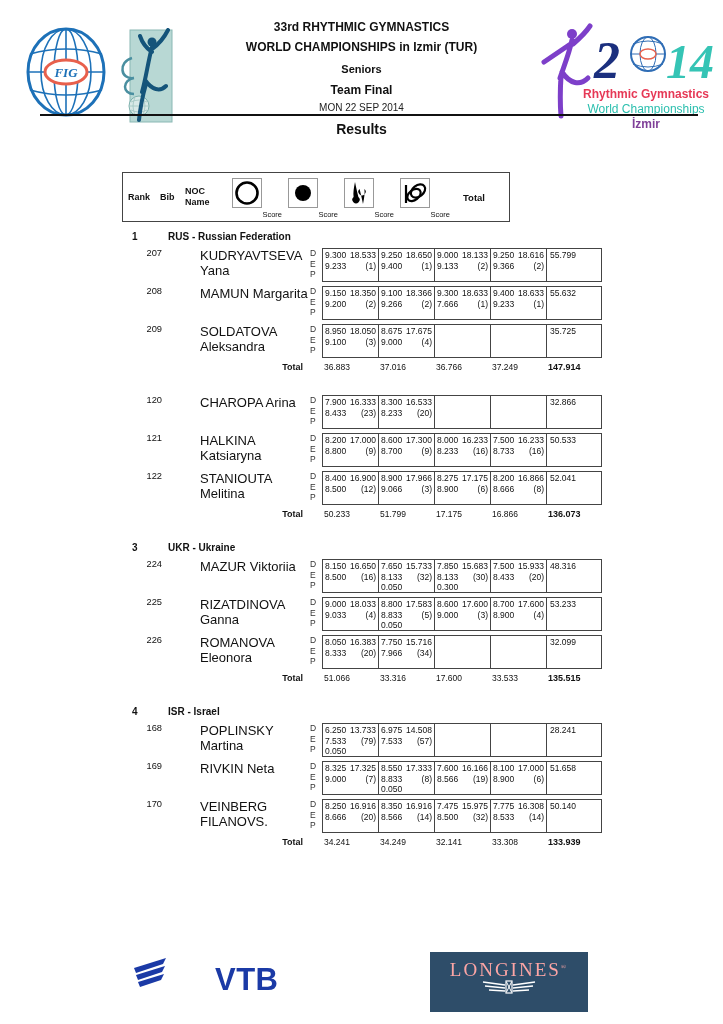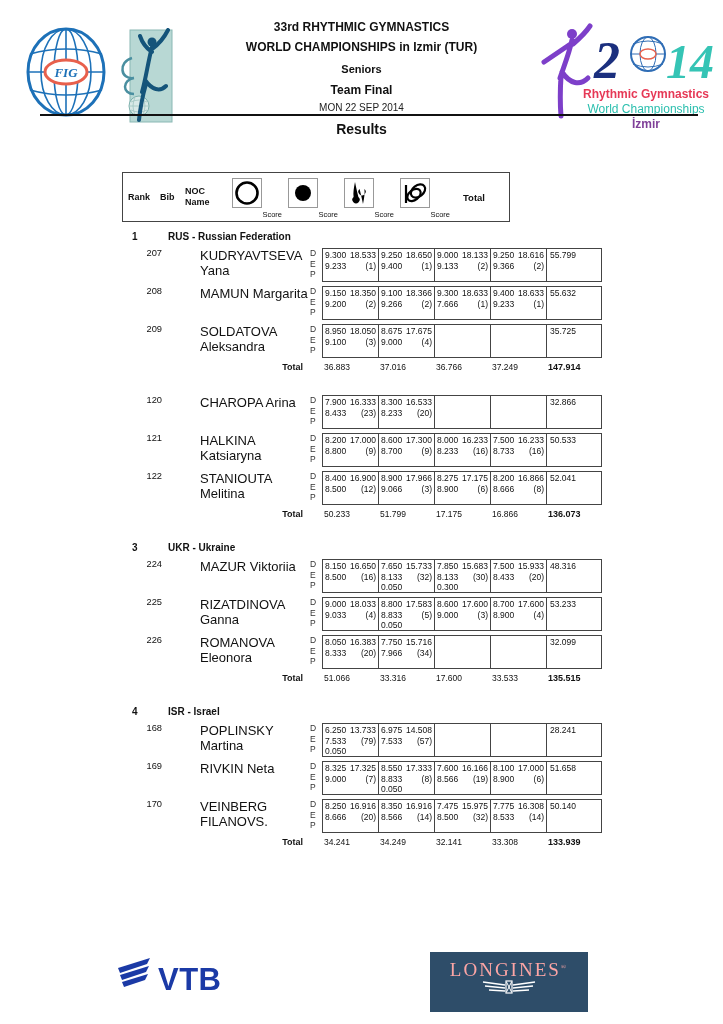--- a/index.html
+++ b/index.html
@@ -55,21 +55,21 @@
   .tt-sum{width:54px;padding-left:3px;box-sizing:border-box;font-size:9px;font-weight:bold;}
 
   
   .footer{position:absolute;left:0;right:0;top:932px;height:24px;}
   .f-line{position:absolute;left:14px;width:696px;top:0;border-top:1.5px solid #222;}
   .f-code{position:absolute;left:16px;top:4px;font-size:7.5px;color:#222;}
   .f-created{position:absolute;left:288px;top:4px;font-size:7.5px;color:#222;}
   .f-provider{position:absolute;left:475px;top:2px;font-size:9.5px;color:#222;}
   .f-page{position:absolute;right:18px;top:3px;font-size:8px;color:#222;}
 
-  .vtb{position:absolute;left:116px;top:958px;display:flex;align-items:flex-end;}
+  .vtb{position:absolute;left:132px;top:958px;display:flex;align-items:flex-end;gap:41px;}
   .vtb-text{font-size:31px;font-weight:800;color:#1b3aa6;letter-spacing:0.5px;line-height:28px;}
   .longines{position:absolute;left:430px;top:952px;width:158px;height:60px;background:#2e4d69;
             text-align:center;color:#fca5a5;}
   .longines-text{font-family:"Liberation Serif", serif;font-size:19px;letter-spacing:2px;
                  margin-top:6px;line-height:19px;}
   .longines sup{font-size:7px;}
 </style>
 </head>
 <body>
 

